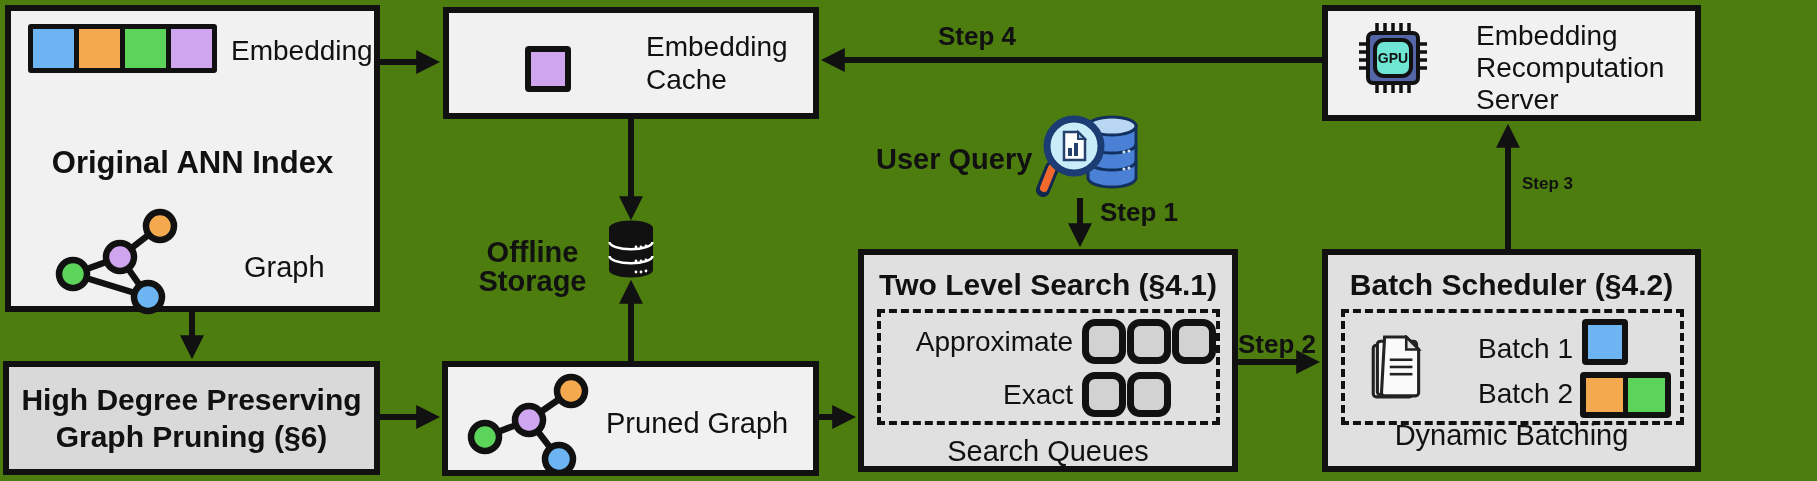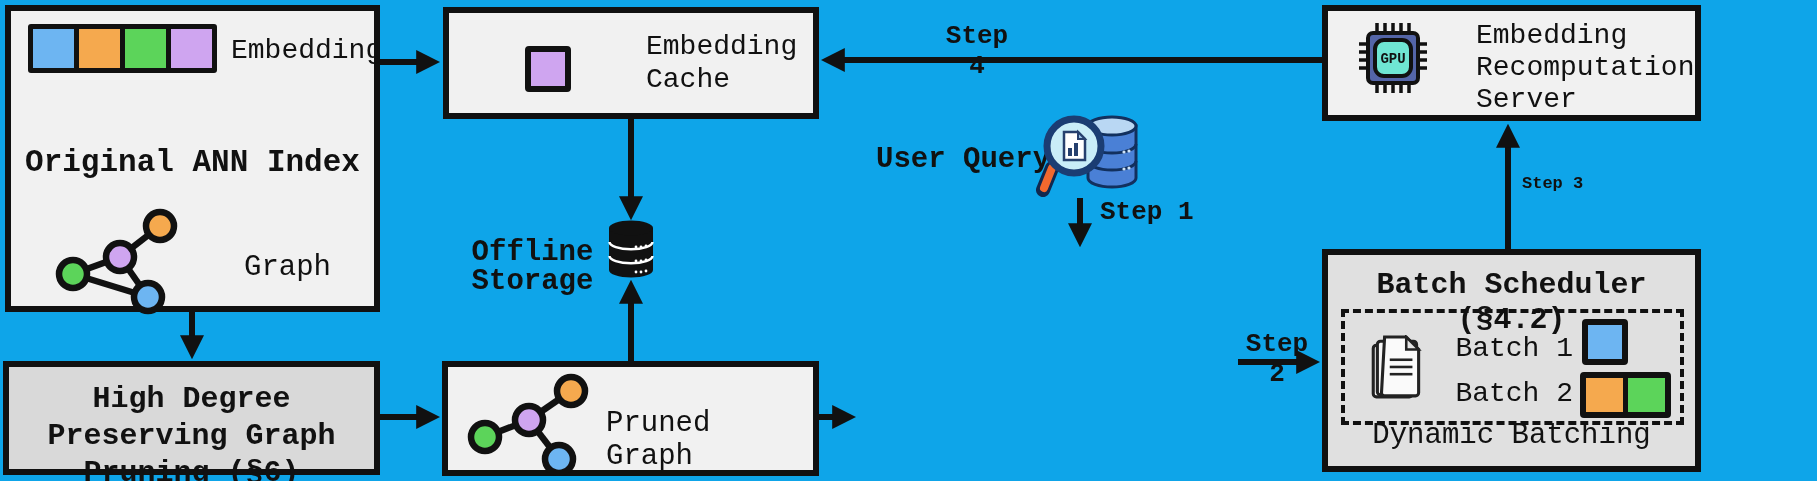--- a/index.html
+++ b/index.html
@@ -1,17 +1,17 @@
 <!DOCTYPE html>
 <html><head>
 <meta charset="utf-8">
 <style>
   html,body{margin:0;padding:0;background:#fff;}
-  #canvas{position:relative;width:1817px;height:481px;background:#0ea5e9;overflow:hidden;
-          font-family:Liberation Mono, monospace;color:#111;}
+  #canvas{position:relative;width:1817px;height:481px;background:#4d7c0f;overflow:hidden;
+          font-family:Liberation Sans, sans-serif;color:#111;}
   .box{position:absolute;box-sizing:border-box;border:6px solid #111;}
   .bg-light{background:#f1f1f1;}
   .bg-gray{background:#d9d9d9;}
   .bg-panel{background:#e0e0e0;}
   .t{position:absolute;color:#111;line-height:1.15;}
   .bold{font-weight:bold;}
   .center{text-align:center;}
   svg{display:block;}
   .abs{position:absolute;}
   
@@ -117,20 +117,39 @@
 
     <line x1="16" y1="62" x2="7" y2="84" stroke="#10284f" stroke-width="14" stroke-linecap="round"></line>
     <line x1="16" y1="62" x2="8" y2="82" stroke="#f2692e" stroke-width="8" stroke-linecap="round"></line>
     <circle cx="38" cy="40" r="27" fill="#c9edf8" stroke="#1b3d73" stroke-width="7"></circle>
     <path d="M28,26 h14 l7,7 v21 h-21 z" fill="#ffffff" stroke="#26406e" stroke-width="2.5"></path>
     <path d="M42,26 v7 h7 z" fill="#9cc4e8" stroke="#26406e" stroke-width="2"></path>
     <rect x="32" y="42" width="4" height="8" fill="#26406e"></rect>
     <rect x="38" y="37" width="4" height="13" fill="#26406e"></rect>
   </svg>
 
+  <div class="box bg-panel" style="left:858px;top:249px;width:380px;height:223px;">
+    <span class="t bold center" style="left:0;top:13px;width:368px;font-size:30px;">Two Level Search (§4.1)</span>
+    <div class="dashed" style="left:13px;top:54px;width:343px;height:116px;">
+      <div class="qrow" style="left:0;top:6px;width:335px;">
+        <span class="qlabel" style="width:192px;">Approximate</span>
+        <span style="width:8px;"></span>
+        <span class="qsq"></span>
+        <span class="qsq"></span>
+        <span class="qsq"></span>
+      </div>
+      <div class="qrow" style="left:0;top:59px;width:335px;">
+        <span class="qlabel" style="width:192px;">Exact</span>
+        <span style="width:8px;"></span>
+        <span class="qsq"></span>
+        <span class="qsq"></span>
+      </div>
+    </div>
+    <span class="t center" style="left:0;top:180px;width:368px;font-size:29px;">Search Queues</span>
+  </div>
 
   <div class="box bg-panel" style="left:1322px;top:249px;width:379px;height:223px;">
     <span class="t bold center" style="left:0;top:13px;width:367px;font-size:30px;">Batch Scheduler (§4.2)</span>
     <div class="dashed" style="left:13px;top:54px;width:343px;height:116px;">
       <svg class="abs" style="left:26px;top:22px;" width="54" height="66" viewBox="0 0 52 64">
         <rect x="2" y="10" width="38" height="50" rx="3" fill="#f1f1f1" stroke="#222" stroke-width="3"></rect>
         <rect x="6" y="6" width="38" height="52" rx="3" fill="#f5f5f5" stroke="#222" stroke-width="3"></rect>
         <path d="M13,2 h21 l12,12 v42 a3,3 0 0 1 -3,3 h-30 a3,3 0 0 1 -3,-3 z" fill="#fafafa" stroke="#222" stroke-width="3"></path>
         <path d="M34,2 l12,12 h-12 z" fill="#e4e4e4" stroke="#222" stroke-width="2.5"></path>
         <line x1="18" y1="24" x2="40" y2="24" stroke="#222" stroke-width="2.5"></line>

